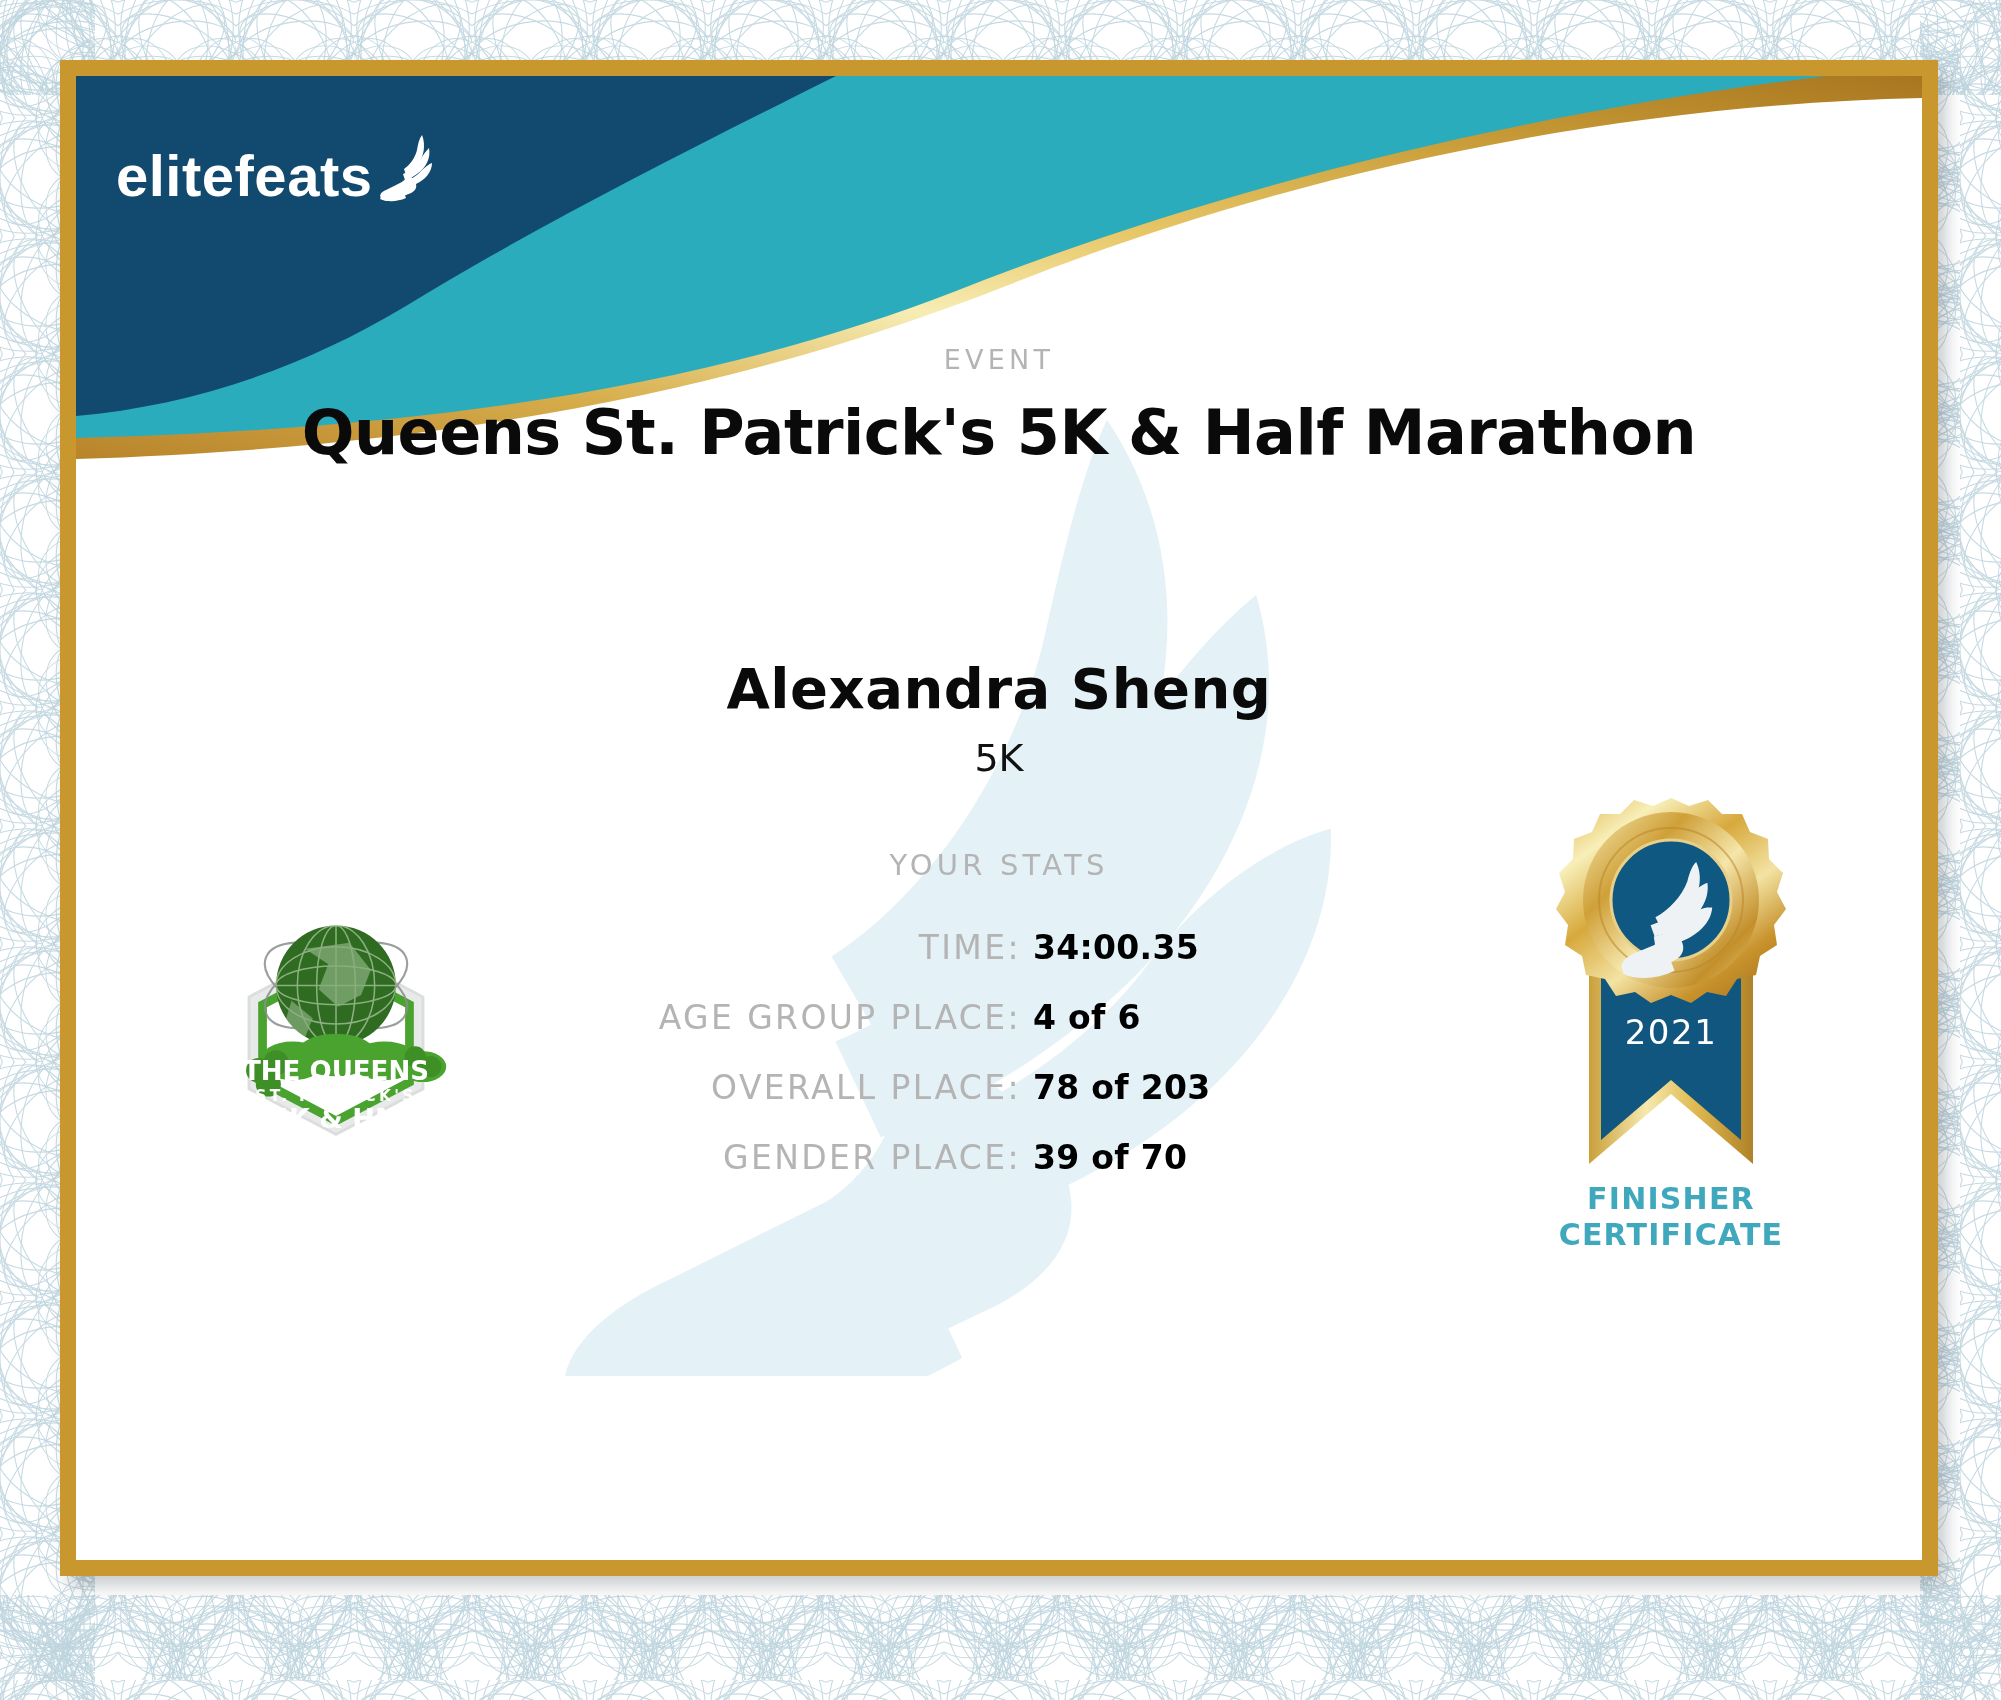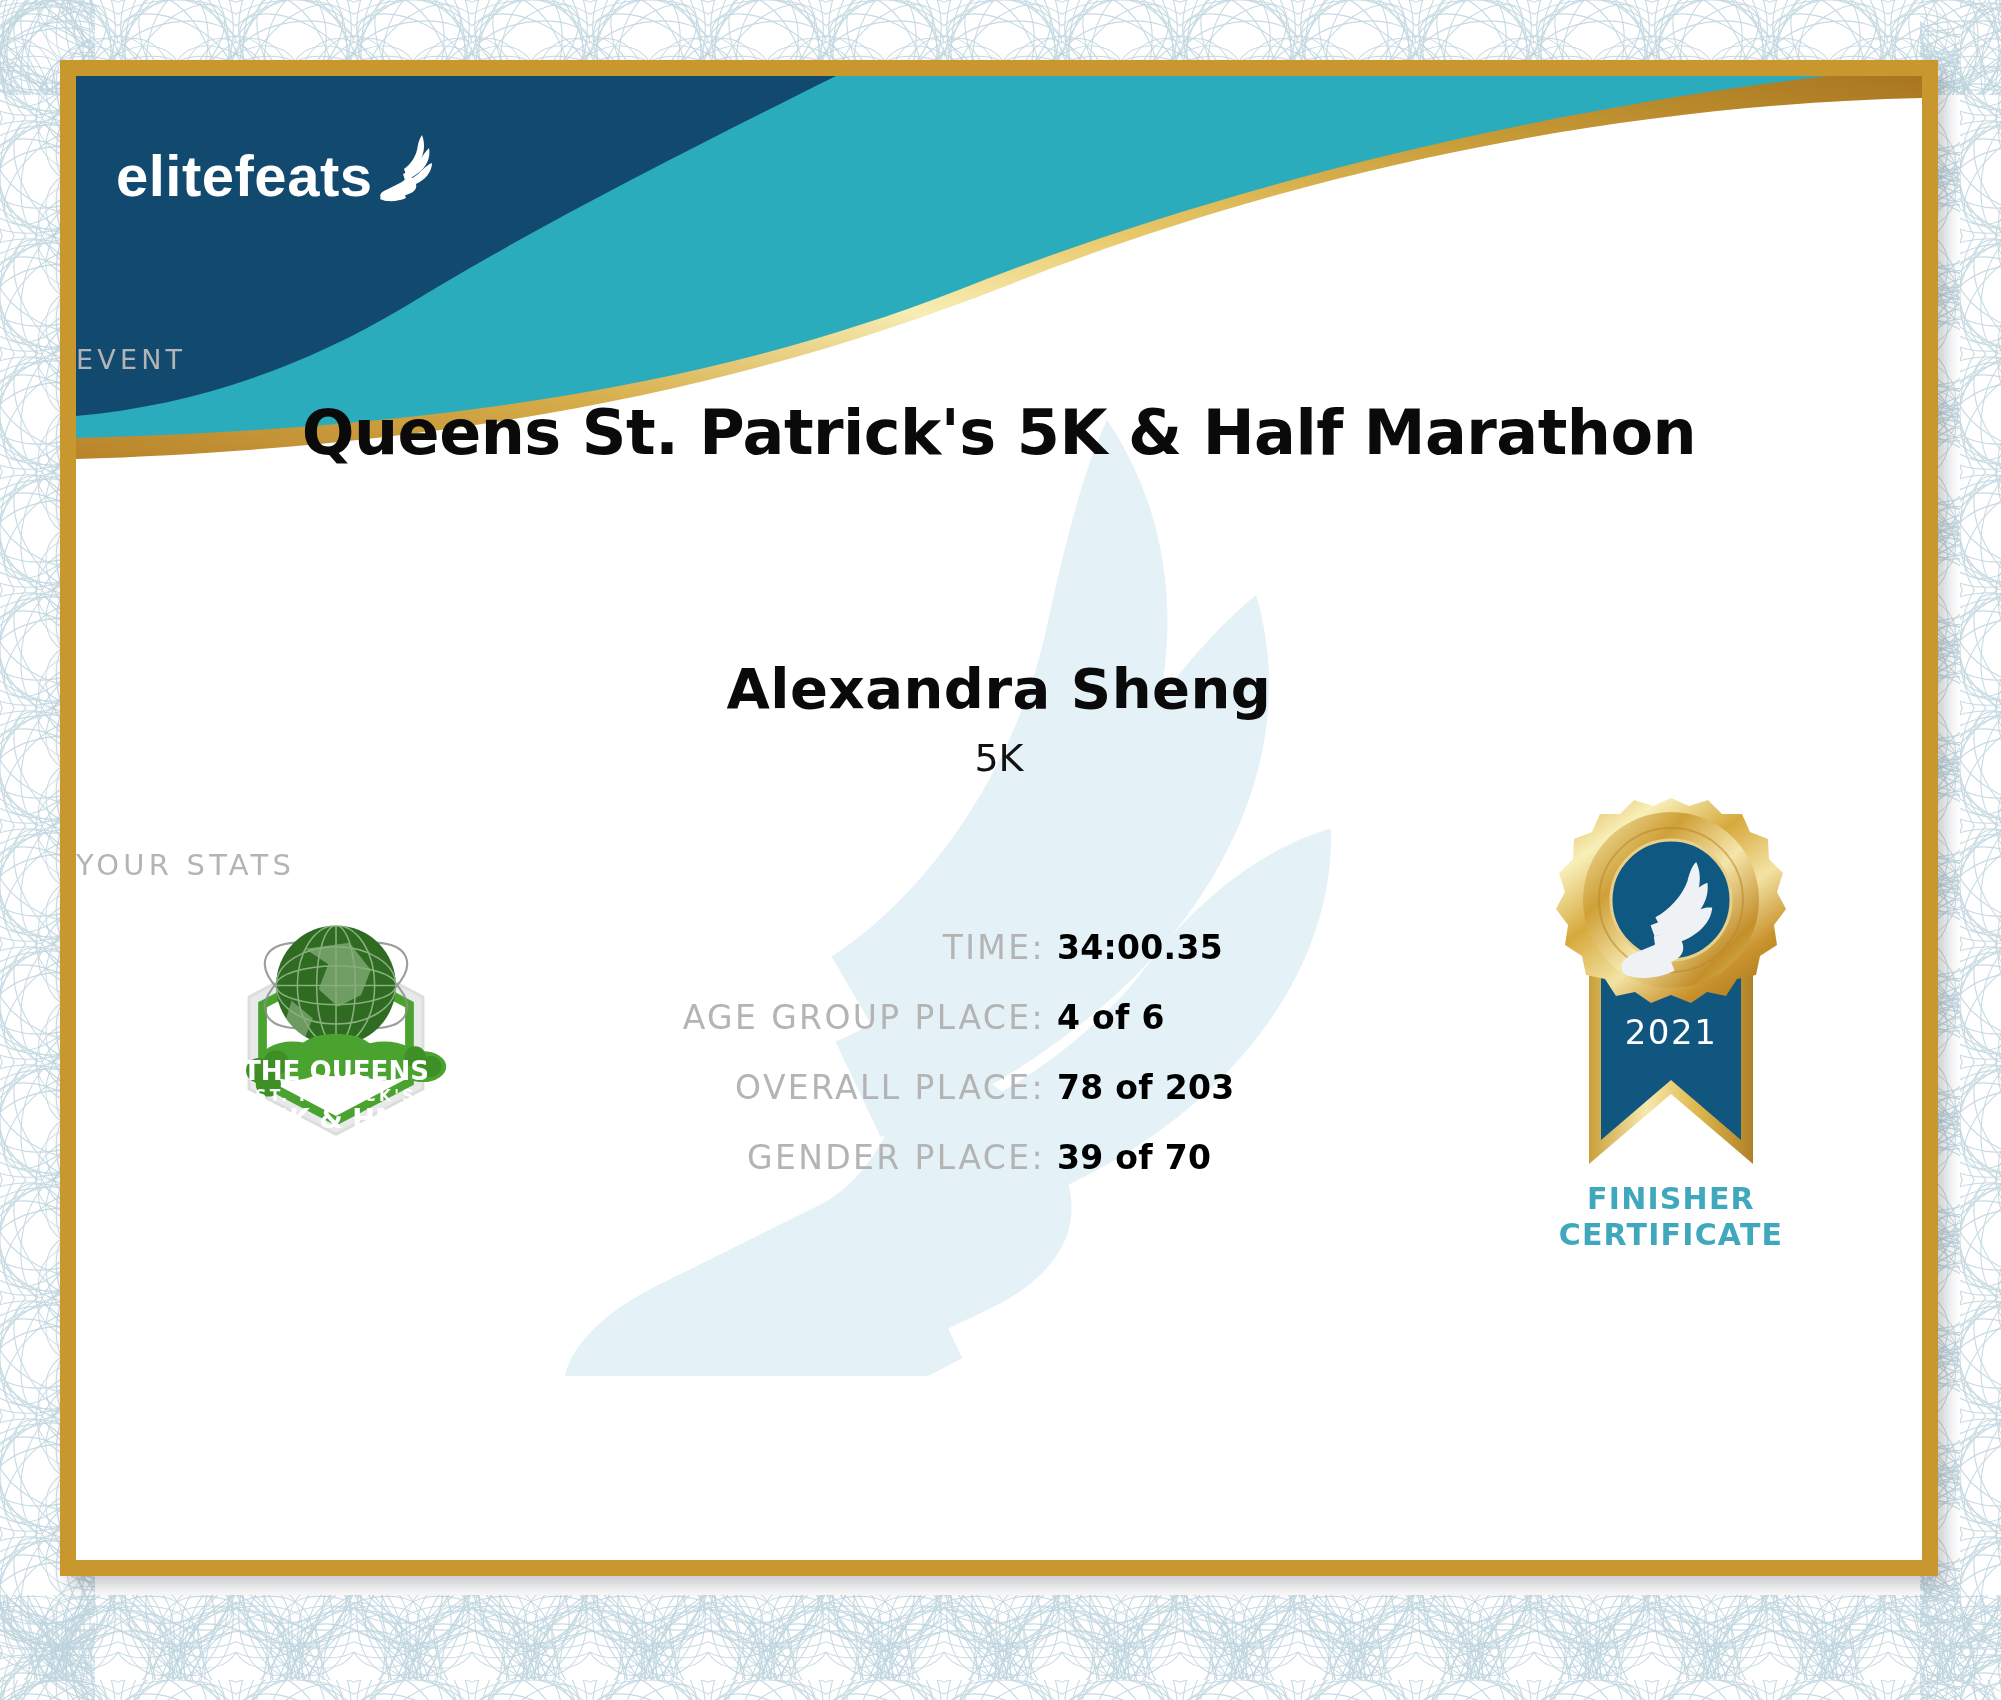--- a/index.html
+++ b/index.html
@@ -80,20 +80,21 @@
   #content {
     position: absolute;
     left: 0; top: 0;
     width: 100%; height: 100%;
     z-index: 4;
   }
 
   .kicker {
     position: absolute;
     width: 100%;
+    text-align: center;
     color: #b4b4b4;
     font-size: 27px;
     letter-spacing: 4.2px;
     font-weight: 400;
     font-family: "DejaVu Sans", sans-serif;
   }
   #kicker-event { top: 268px; }
   #kicker-awarded { top: 526px; font-size: 29px; letter-spacing: 4.2px; }
   #kicker-stats { top: 772px; font-size: 29px; letter-spacing: 4.2px; }
 
@@ -137,21 +138,20 @@
     position: absolute;
     top: 852px;
     left: 0;
     width: 100%;
   }
   .stat-row {
     display: flex;
     align-items: baseline;
     margin-bottom: 24px;
     height: 46px;
-    padding-left: 24px;
   }
   .stat-label {
     width: 945px;
     text-align: right;
     color: #b4b4b4;
     font-size: 33px;
     letter-spacing: 2.4px;
     font-weight: 400;
     font-family: "DejaVu Sans", sans-serif;
     white-space: nowrap;

